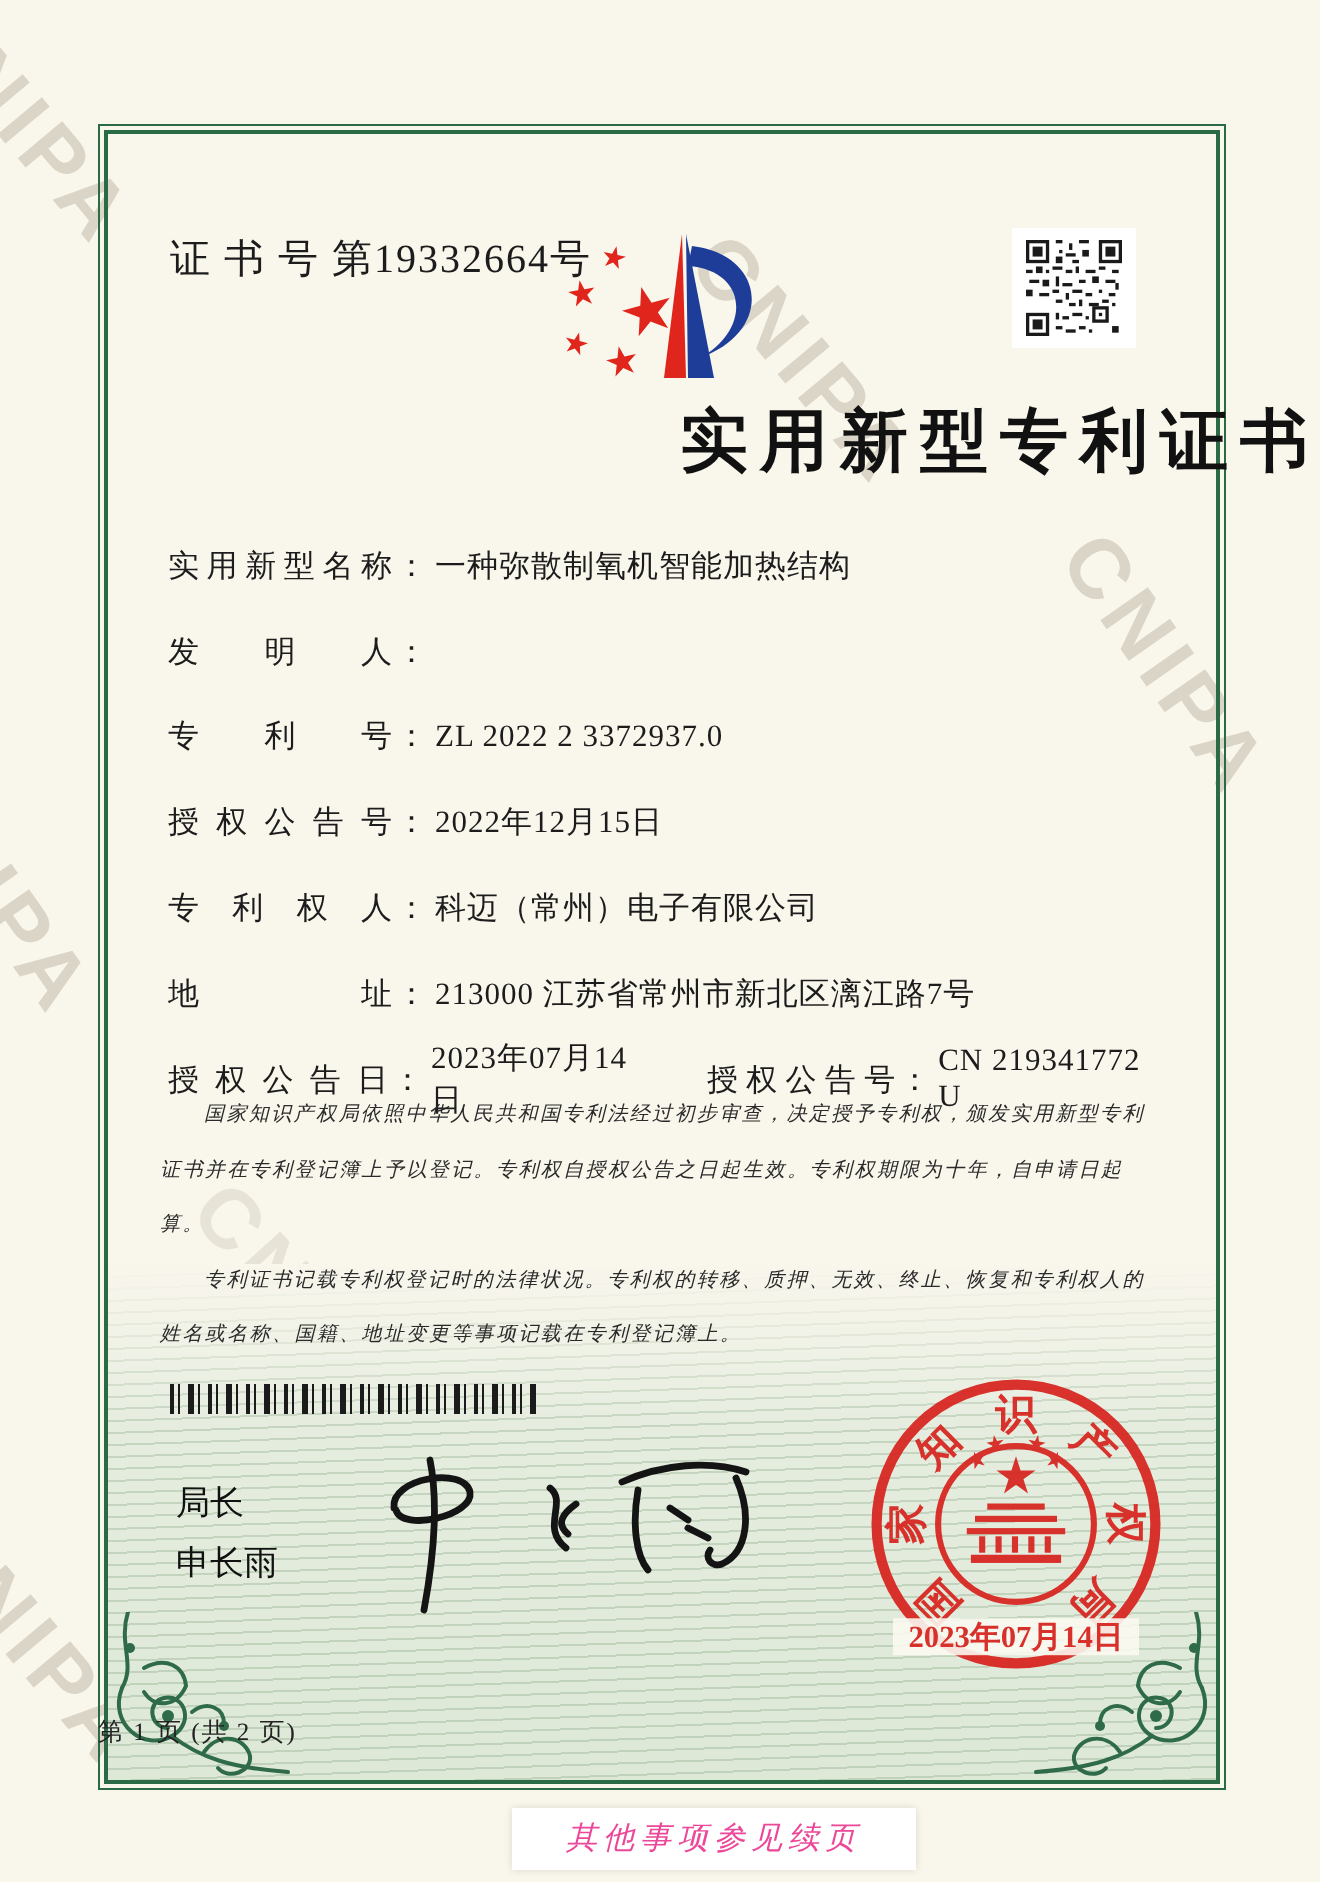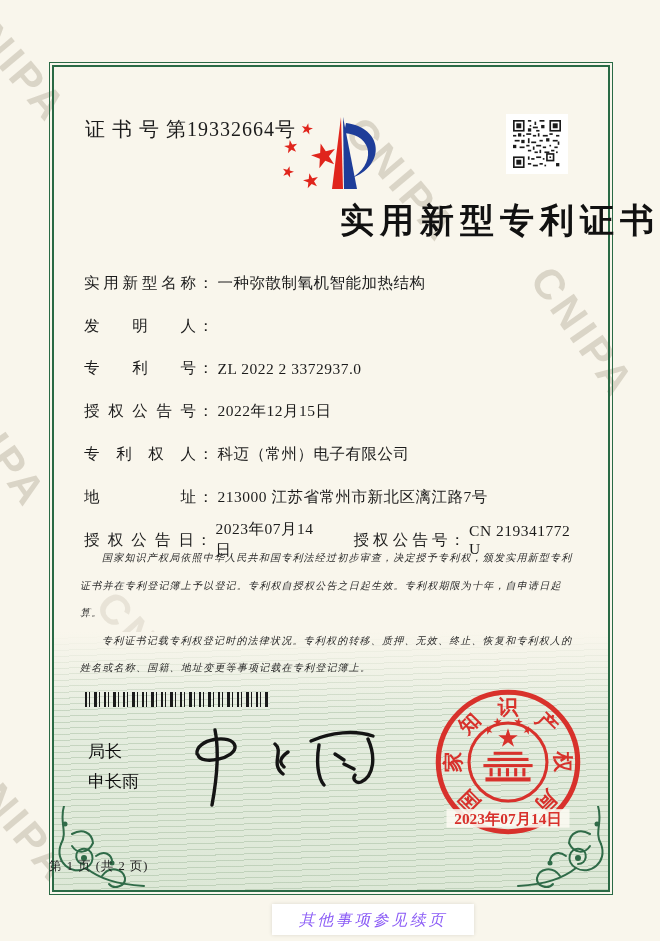--- a/index.html
+++ b/index.html
@@ -52,24 +52,24 @@
   .sig-labels{position:absolute;left:88px;top:737px;
               font-family:"Liberation Sans","DejaVu Sans",sans-serif;
               font-size:17px;color:#111;line-height:30px;}
   .sig-hand{position:absolute;left:185px;top:720px;}
 
   .seal{position:absolute;left:426px;top:680px;width:164px;height:164px;}
 
   .page-num{position:absolute;left:49px;width:562px;top:858px;text-align:left;
             font-size:12.5px;color:#222;letter-spacing:1px;}
 
-  .tab-note{position:absolute;left:272px;top:904px;width:202px;height:31px;
+  .tab-note{position:absolute;left:256px;top:904px;width:202px;height:31px;
             background:#ffffff;box-shadow:0 0 4px rgba(0,0,0,0.12);
             text-align:center;line-height:31px;font-size:15.5px;font-style:italic;
-            letter-spacing:3px;color:#8b5cf6;}
+            letter-spacing:3px;color:#ec4899;}
 
   .corner-ornament{position:absolute;}
 </style>
 </head>
 <body>
 
 <span class="wm" style="left:-18px;top:-12px;transform:rotate(50deg);">CNIPA</span>
 <span class="wm" style="left:372px;top:108px;transform:rotate(50deg);">CNIPA</span>
 <span class="wm" style="left:560px;top:258px;transform:rotate(55deg);">CNIPA</span>
 <span class="wm" style="left:-28px;top:368px;transform:rotate(55deg);">CNIPA</span>

